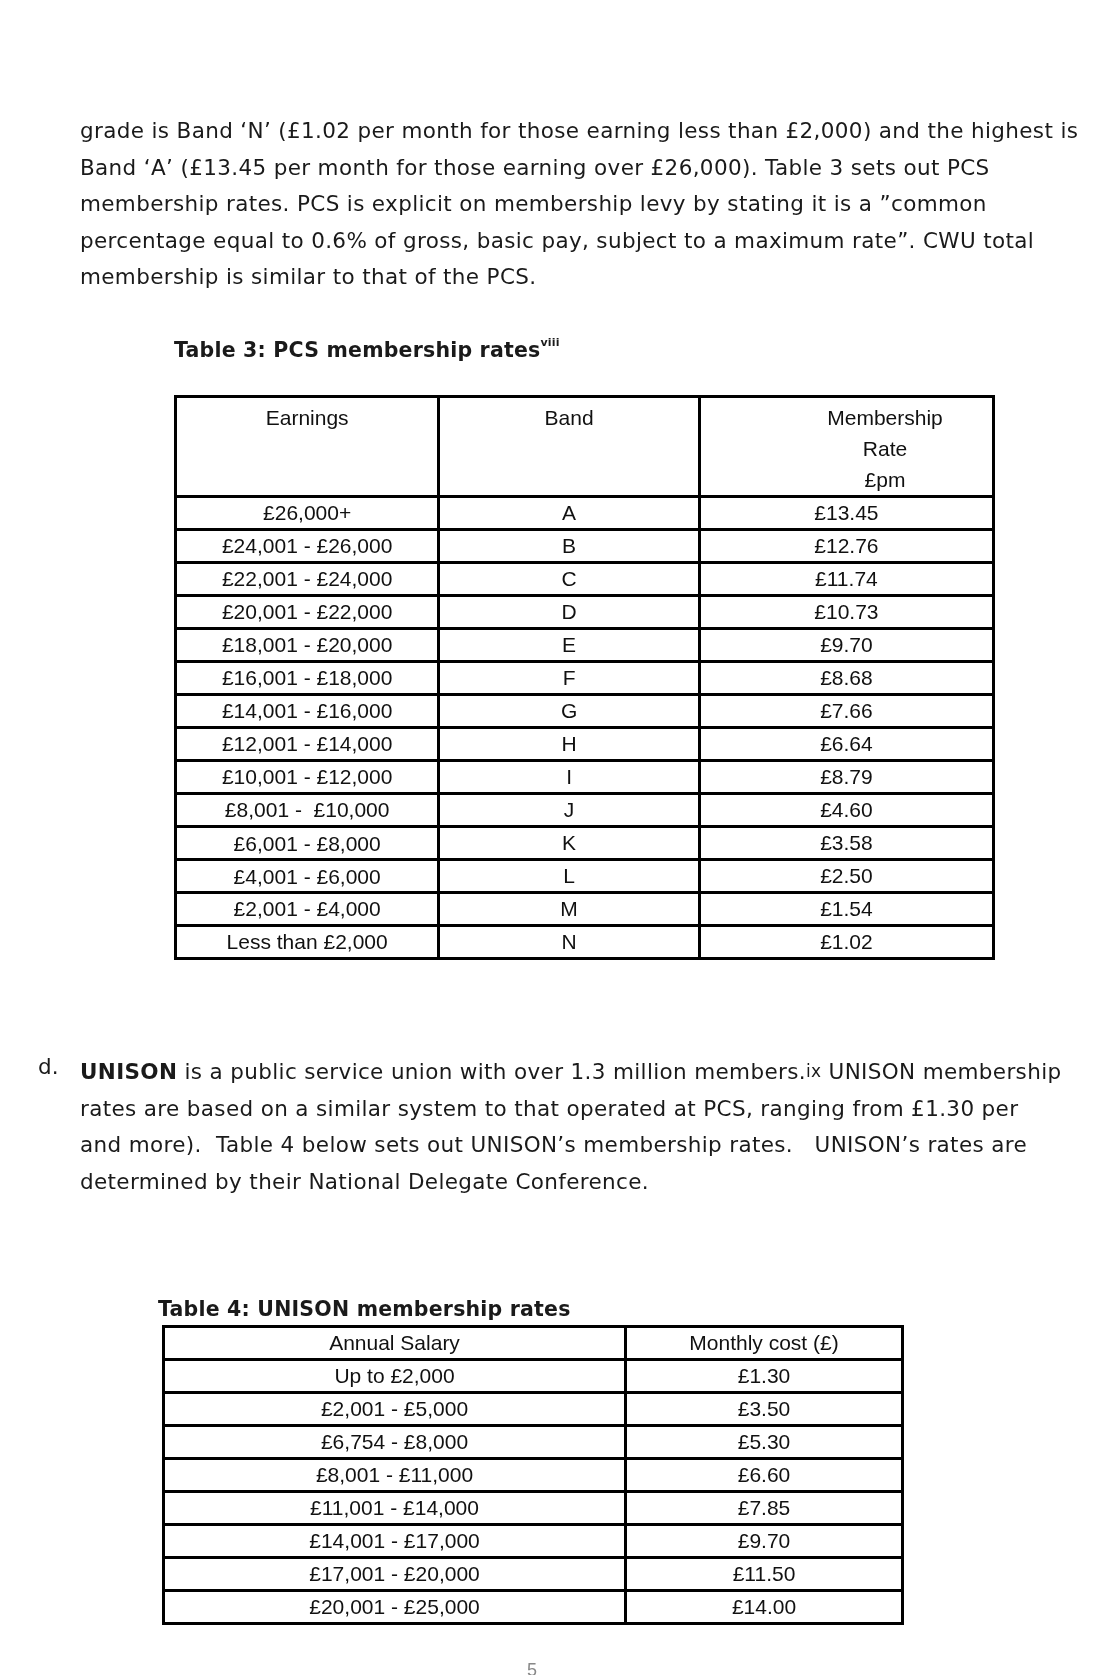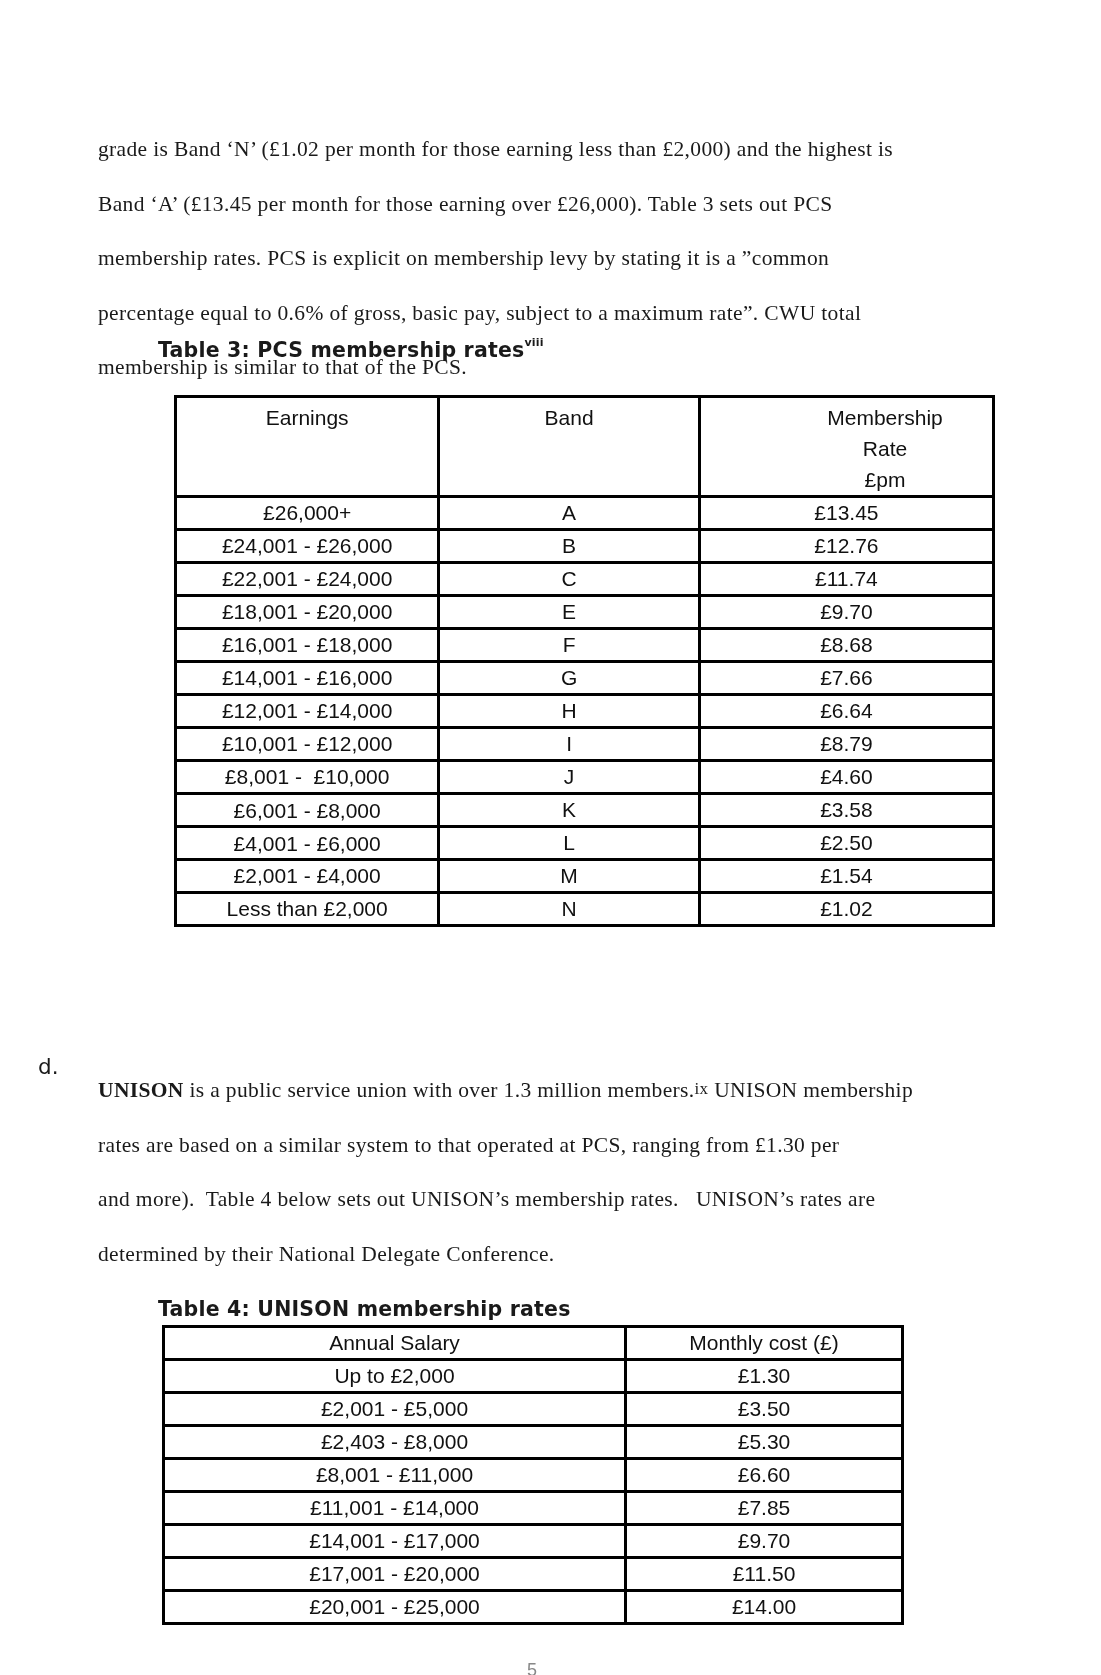--- a/index.html
+++ b/index.html
@@ -1,19 +1,19 @@
 <!DOCTYPE html>
 <html><head>
 <meta charset="utf-8">
 <style>
   html, body { margin:0; padding:0; background:#ffffff; }
   body { width:1101px; height:1675px; position:relative; overflow:hidden;
          font-family:"DejaVu Sans", "Liberation Sans", sans-serif; color:#1a1a1a; }
   .para { position:absolute; left:80px; width:960px; font-size:21.5px; line-height:36.5px; letter-spacing:0.35px; }
-  .para p { margin:18px; white-space:nowrap;font-family:Liberation Serif, serif; }
+  .para p { margin:0; white-space:nowrap; }
   .caption { position:absolute; font-weight:bold; font-size:20.5px; letter-spacing:0.2px; }
   .caption sup { font-size:11px; font-weight:bold; vertical-align:top; position:relative; top:-2px; }
   table.t { position:absolute; border-collapse:collapse; font-family:"Liberation Sans", sans-serif; }
   table.t td, table.t th { border:3px solid #000; text-align:center; padding:0; font-size:21px; color:#111; }
   table.t th { font-weight:normal; vertical-align:top; }
   #t3 { left:174px; top:395px; width:821px; }
   #t3 col.c1 { width:264px; } #t3 col.c2 { width:262px; } #t3 col.c3 { width:295px; }
   #t3 th { height:90px; padding-top:4px; line-height:31px; }
   #t3 td { height:30px; line-height:30px; }
   #t3 th.rate { text-align:right; padding-right:37px; }
@@ -30,21 +30,21 @@
 <body>
 
 <div class="para" style="top:113px;">
   <p>grade is Band ‘N’ (£1.02 per month for those earning less than £2,000) and the highest is</p>
   <p>Band ‘A’ (£13.45 per month for those earning over £26,000).  Table 3 sets out PCS</p>
   <p>membership rates.  PCS is explicit on membership levy by stating it is a ”common</p>
   <p>percentage equal to 0.6% of gross, basic pay, subject to a maximum rate”.  CWU total</p>
   <p>membership is similar to that of the PCS.</p>
 </div>
 
-<div class="caption" style="left:158px; top:338px;">
+<div class="caption" style="left:174px; top:338px;">
   <span>Table 3: PCS membership rates</span><sup>viii</sup>
 </div>
 
 <table class="t" id="t3">
   <colgroup>
       <col class="c1">
       <col class="c2">
       <col class="c3">
     </colgroup>
   <thead>
@@ -66,20 +66,25 @@
       </tr>
     <tr>
         <td>£24,001 - £26,000</td>
         <td>B</td>
         <td>£12.76</td>
       </tr>
     <tr>
         <td>£22,001 - £24,000</td>
         <td>C</td>
         <td>£11.74</td>
+      </tr>
+    <tr>
+        <td>£20,001 - £22,000</td>
+        <td>D</td>
+        <td>£10.73</td>
       </tr>
     <tr>
         <td>£18,001 - £20,000</td>
         <td>E</td>
         <td>£9.70</td>
       </tr>
     <tr>
         <td>£16,001 - £18,000</td>
         <td>F</td>
         <td>£8.68</td>
@@ -151,21 +156,21 @@
   <tbody>
     <tr>
         <td>Up to £2,000</td>
         <td>£1.30</td>
       </tr>
     <tr>
         <td>£2,001 - £5,000</td>
         <td>£3.50</td>
       </tr>
     <tr>
-        <td>£2,403 - £8,000</td>
+        <td>£6,754 - £8,000</td>
         <td>£5.30</td>
       </tr>
     <tr>
         <td>£8,001 - £11,000</td>
         <td>£6.60</td>
       </tr>
     <tr>
         <td>£11,001 - £14,000</td>
         <td>£7.85</td>
       </tr>

